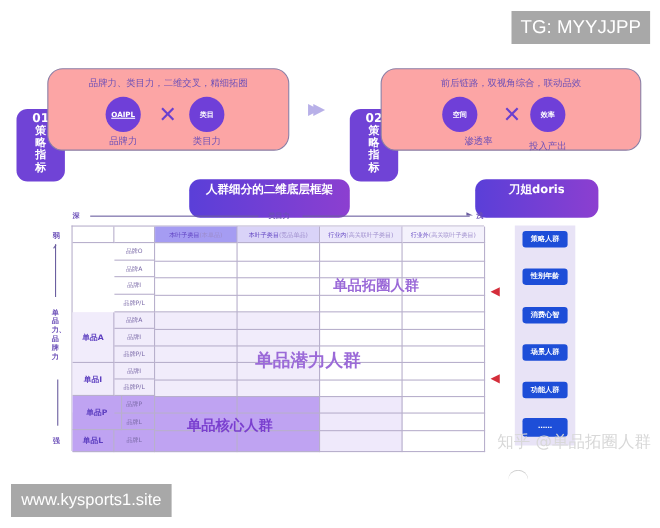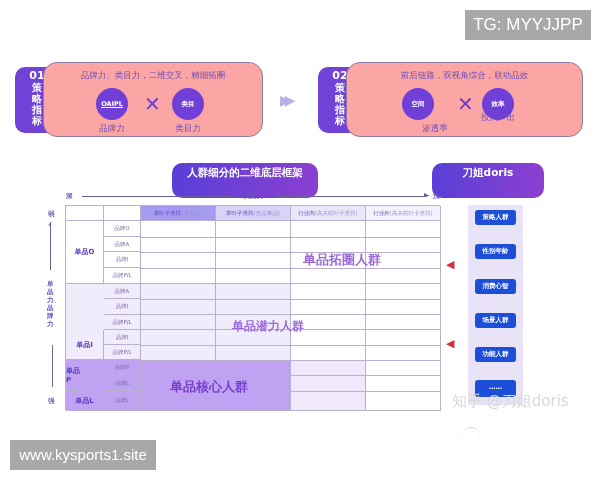--- a/index.html
+++ b/index.html
@@ -9,21 +9,21 @@
   .abs { position: absolute; }
 
   
   .tg-badge { left: 465px; top: 10px; width: 126px; height: 30px; background: #a8a8a8; color: #fff;
     font-family: "Liberation Sans", sans-serif; font-size: 17px; line-height: 30px; text-align: center; }
   .site-badge { left: 10px; top: 440px; width: 146px; height: 30px; background: #a8a8a8; color: #fff;
     font-family: "Liberation Sans", sans-serif; font-size: 15px; line-height: 30px; text-align: center; }
 
   
   .num-badge { width: 44px; height: 66px; border-radius: 10px; background: #7043d6; color: #fff;
-    font-size: 10px; font-weight: bold; text-align: center; line-height: 11px; padding-top: 3px; }
+    font-size: 10px; font-weight: bold; text-align: center; line-height: 11px; padding-top: 3px; margin-top: 32px; }
   .num-badge .num { display:block; font-size: 11px; margin-bottom: 1px; }
   .panel { border: 1.5px solid #8a7fa6; border-radius: 14px; background: #fca5a5; }
   .panel-title { position: absolute; left: 0; right: 0; top: 7px; text-align: center; font-size: 8.5px; color: #6b4fb8; }
   .circle { position: absolute; width: 32px; height: 32px; border-radius: 50%; background: #6f3fd8; color: #fff;
     font-size: 6.5px; font-weight: bold; text-align: center; line-height: 32px; }
   .circle-cap { position: absolute; width: 60px; text-align: center; font-size: 8.5px; color: #6b4fb8; }
   .times { position: absolute; font-size: 20px; font-weight: bold; color: #6a3fcf; line-height: 20px; }
   .dbl-arrow { left: 280px; top: 92px; font-size: 14px; color: #b8b0e8; letter-spacing: -6px; }
 
   
@@ -81,21 +81,21 @@
   <span style="display:block">略</span>
   <span style="display:block">指</span>
   <span style="display:block">标</span>
 </div>
 <div class="abs panel" style="left:346px; top:62px; width:237px; height:75px;">
   <div class="panel-title">前后链路，双视角综合，联动品效</div>
   <div class="circle" style="left:55px; top:25px;">空间</div>
   <div class="circle-cap" style="left:58px; top:60px;text-align:center;">渗透率</div>
   <div class="times" style="left:110px; top:31px;">✕</div>
   <div class="circle" style="left:135px; top:25px;">效率</div>
-  <div class="circle-cap" style="left:121px; top:49px;">投入产出</div>
+  <div class="circle-cap" style="left:121px; top:64px;">投入产出</div>
 </div>
 
 <div class="abs pill" style="left:172px; top:163px; width:146px;">人群细分的二维底层框架</div>
 <div class="abs pill" style="left:432px; top:163px; width:112px;">刀姐doris</div>
 
 <div class="abs axis-txt" style="left:66px; top:192px;">深</div>
 <div class="abs axis-line" style="left:82px; top:196px; width:153px;"></div>
 <div class="abs axis-txt" style="left:244px; top:192px;">类目力</div>
 <div class="abs axis-line" style="left:275px; top:196px; width:152px;"></div>
 <div class="abs" style="left:424px; top:193px; width:0; height:0; border-top:3px solid transparent; border-left:6px solid #6b5fa0;"></div>
@@ -128,23 +128,23 @@
   </div>
   <div class="cell hdr" style="left:225px; top:0; width:75px; height:15px; background:#ebe7fb;">
     <span>行业内</span>
       <span class="sub">(高关联叶子类目)</span>
   </div>
   <div class="cell hdr" style="left:300px; top:0; width:75px; height:15px; background:#f4f2fc;">
     <span>行业外</span>
       <span class="sub">(高关联叶子类目)</span>
   </div>
 
-  <div class="cell rowlabel" style="left:0; top:15px; width:38px; height:63px;">单品O</div>
+  <div class="cell rowlabel" style="left:0; top:78px; width:38px; height:46px;">单品A</div>
   <div class="cell rowlabel" style="left:0; top:124px; width:38px; height:30px;">单品I</div>
-  <div class="cell rowlabel" style="left:0; top:154px; width:16px; height:31px;">单品P</div>
+  <div class="cell rowlabel" style="left:0; top:154px; width:45px; height:31px;">单品P</div>
   <div class="cell rowlabel" style="left:0; top:185px; width:38px; height:20px;">单品L</div>
 
   <div class="cell" style="left:38px; top:15px; width:37px; height:16px;">品牌O</div>
   <div class="cell" style="left:38px; top:31px; width:37px; height:15px;">品牌A</div>
   <div class="cell" style="left:38px; top:46px; width:37px; height:16px;">品牌I</div>
   <div class="cell" style="left:38px; top:62px; width:37px; height:16px;">品牌P/L</div>
   <div class="cell" style="left:38px; top:78px; width:37px; height:15px;">品牌A</div>
   <div class="cell" style="left:38px; top:93px; width:37px; height:16px;">品牌I</div>
   <div class="cell" style="left:38px; top:109px; width:37px; height:15px;">品牌P/L</div>
   <div class="cell" style="left:38px; top:124px; width:37px; height:15px;">品牌I</div>
@@ -165,32 +165,32 @@
   <div class="abs" style="left:75px; top:169px; width:300px; height:1px; background:#b8b0cc;"></div>
   <div class="abs" style="left:75px; top:185px; width:300px; height:1px; background:#b8b0cc;"></div>
   <div class="abs" style="left:75px; top:204px; width:300px; height:1px; background:#b8b0cc;"></div>
 
   <div class="abs" style="left:149px; top:15px; width:1px; height:190px; background:#b8b0cc;"></div>
   <div class="abs" style="left:224px; top:15px; width:1px; height:190px; background:#b8b0cc;"></div>
   <div class="abs" style="left:299px; top:15px; width:1px; height:190px; background:#b8b0cc;"></div>
   <div class="abs" style="left:374px; top:15px; width:1px; height:190px; background:#b8b0cc;"></div>
 
   <div class="overlay" style="left:237px; top:45px; font-size:13px;">单品拓圈人群</div>
-  <div class="overlay" style="left:166px; top:112px; font-size:12px;">单品潜力人群</div>
+  <div class="overlay" style="left:166px; top:112px; font-size:16px;">单品潜力人群</div>
   <div class="overlay" style="left:104px; top:172px; font-size:13px; color:#7a3fcf;">单品核心人群</div>
 </div>
 
 <div class="abs red-arrow" style="left:446px; top:258px;">◀</div>
 <div class="abs red-arrow" style="left:446px; top:337px;">◀</div>
 
 <div class="abs stack">
   <div class="tag-btn" style="top:5px;">策略人群</div>
   <div class="tag-btn" style="top:39px;">性别年龄</div>
   <div class="tag-btn" style="top:74px;">消费心智</div>
   <div class="tag-btn" style="top:108px;">场景人群</div>
   <div class="tag-btn" style="top:142px;">功能人群</div>
   <div class="tag-btn" style="top:175px; height:17px;">……</div>
 </div>
 
-<div class="abs zhihu">知乎 @刀姐doris</div>
+<div class="abs zhihu">知乎 @单品拓圈人群</div>
 <div class="abs circle-frag"></div>
 
 <div class="abs site-badge">www.kysports1.site</div>
 
 </body></html>

